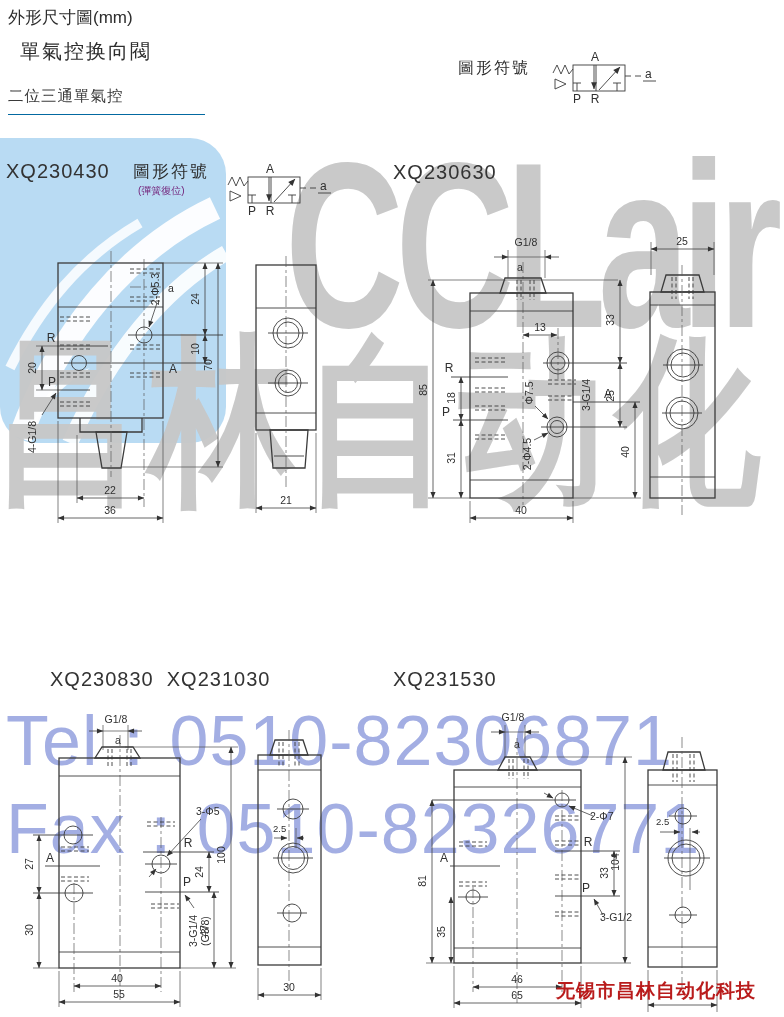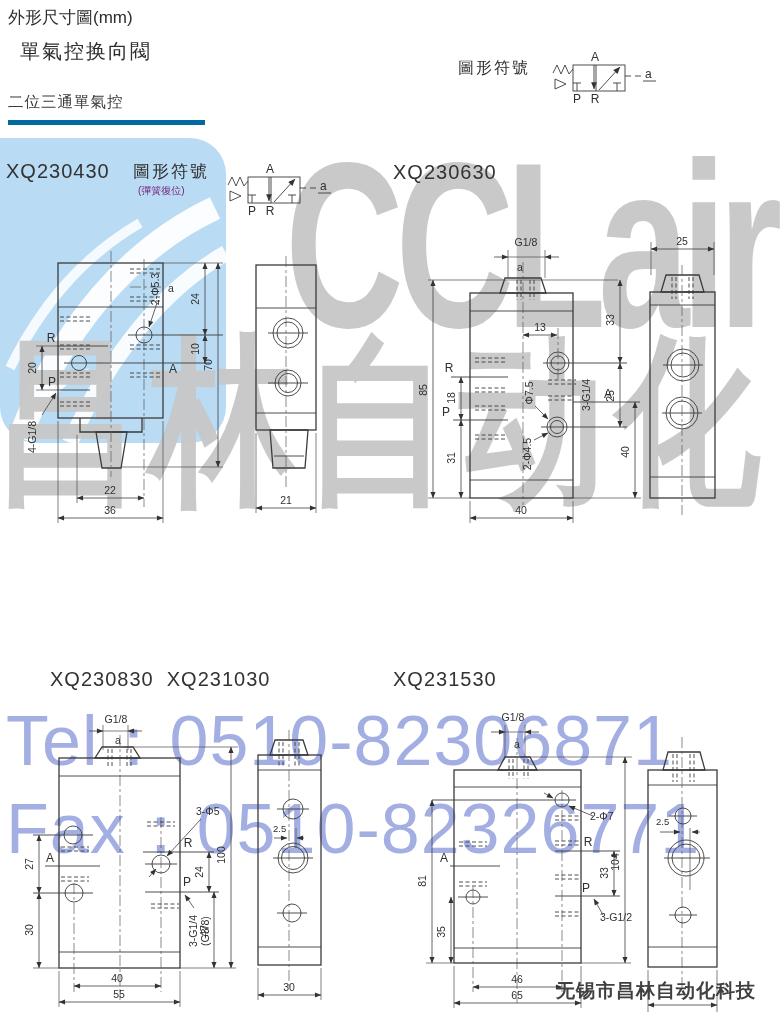--- a/index.html
+++ b/index.html
@@ -9,26 +9,26 @@
   
   .wm{z-index:0;pointer-events:none;}
   .wm-logo{left:0;top:138px;width:226px;height:305px;background:#b9dbf3;border-radius:0 36px 36px 36px;}
   .wm-cclair{left:285px;top:128px;font-size:235px;font-weight:bold;color:#c9c9c9;line-height:1;letter-spacing:-12px;transform:scaleX(.70);transform-origin:left top;white-space:nowrap;}
   .wm-cn{left:-6px;top:330px;font-size:182px;font-weight:bold;color:#c7c7c7;line-height:1;letter-spacing:12px;transform:scaleX(.80);transform-origin:left top;white-space:nowrap;opacity:.95;}
   .wm-tel{left:6px;top:695px;font-size:70px;color:#a3aee3;letter-spacing:1px;white-space:nowrap;}
   .wm-fax{left:6px;top:783px;font-size:70px;color:#a3aee3;letter-spacing:1px;white-space:nowrap;}
   
   .h-title{left:8px;top:6px;font-size:17px;color:#2d2d2d;z-index:4;}
   .h-sub{left:8px;top:38px;font-size:20px;color:#2d2d2d;letter-spacing:2px;z-index:4;margin-left:12px;}
-  .h-sec{left:8px;top:92px;font-size:15.5px;color:#3a3a3a;letter-spacing:1px;z-index:4;width:197px;padding-bottom:7px;border-bottom:5px solid #0369a1;}
+  .h-sec{left:8px;top:86px;font-size:15.5px;color:#3a3a3a;letter-spacing:1px;z-index:4;width:197px;padding-bottom:7px;border-bottom:1px solid #0369a1;}
   .sym-hd-label{left:458px;top:58px;font-size:16px;color:#2d2d2d;letter-spacing:2px;z-index:4;}
   .model-label{font-size:20px;color:#333;letter-spacing:1px;z-index:4;text-align:right;}
   .sym-label{left:133px;top:160px;font-size:17px;color:#2d2d2d;letter-spacing:2px;z-index:4;}
   .sym-sublabel{left:138px;top:184px;font-size:10px;color:#701a75;z-index:4;}
-  .company{left:556px;top:978px;font-size:19px;font-weight:bold;color:#404040;z-index:6;letter-spacing:1px;}
+  .company{left:556px;top:978px;font-size:19px;font-weight:bold;color:#b91c1c;z-index:6;letter-spacing:1px;}
   
   svg.draw{position:absolute;z-index:2;overflow:visible;}
   .ol{stroke:#3b3b3b;stroke-width:1.3;fill:none;}
   .tl{stroke:#3b3b3b;stroke-width:.9;fill:none;}
   .cl{stroke:#5a5a5a;stroke-width:.7;fill:none;stroke-dasharray:11 3 3 3;}
   .hd{stroke:#3b3b3b;stroke-width:.9;fill:none;stroke-dasharray:4 2.5;}
   .dm{stroke:#3f3f3f;stroke-width:.8;fill:none;}
   .xl{stroke:#4a4a4a;stroke-width:.7;fill:none;}
   svg text{font-family:"Liberation Sans",sans-serif;font-size:10.5px;fill:#303030;}
   svg text.pt{font-size:12px;}

